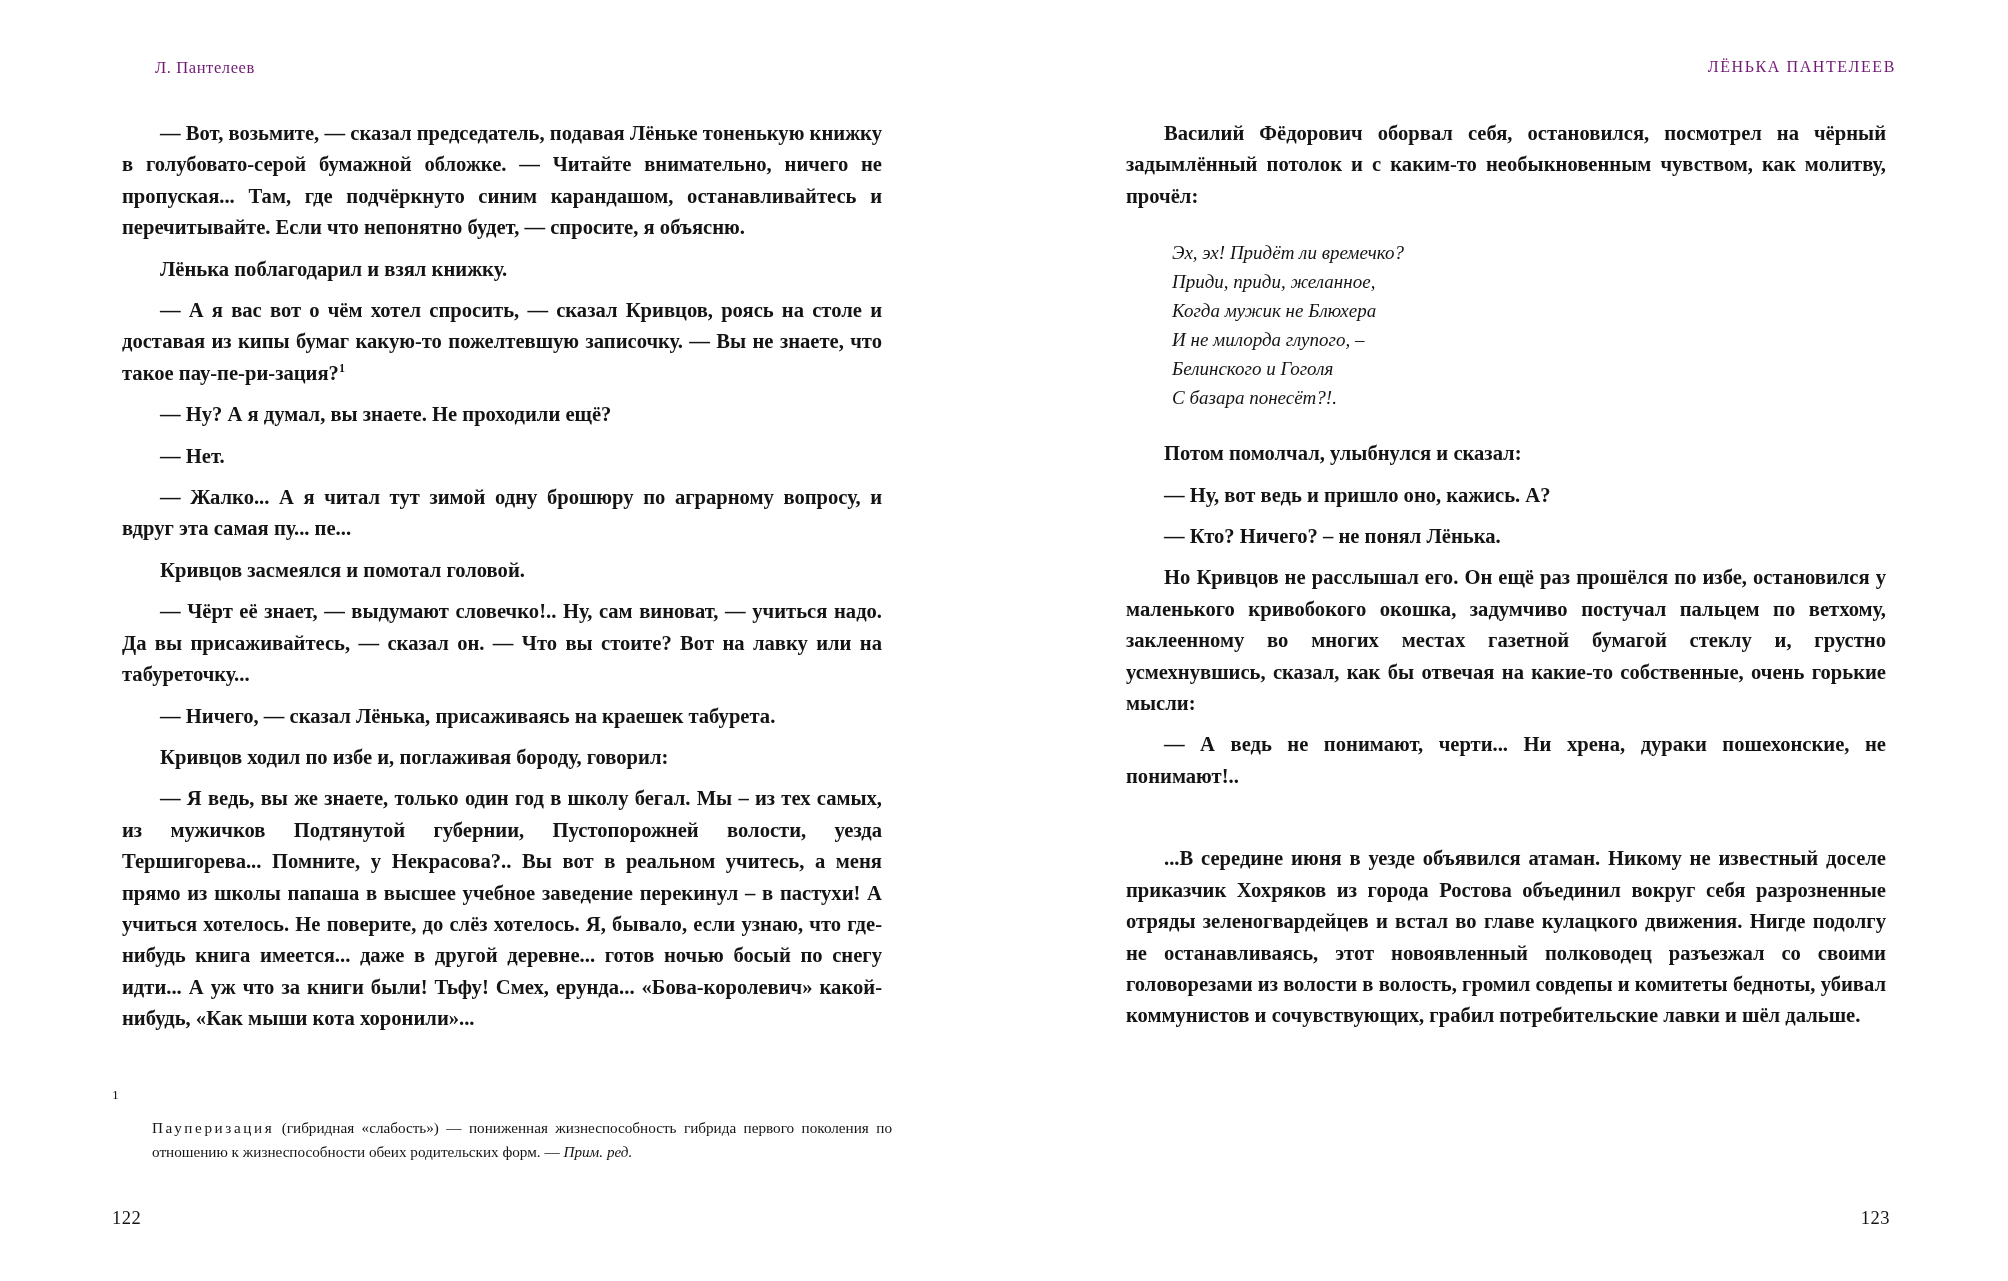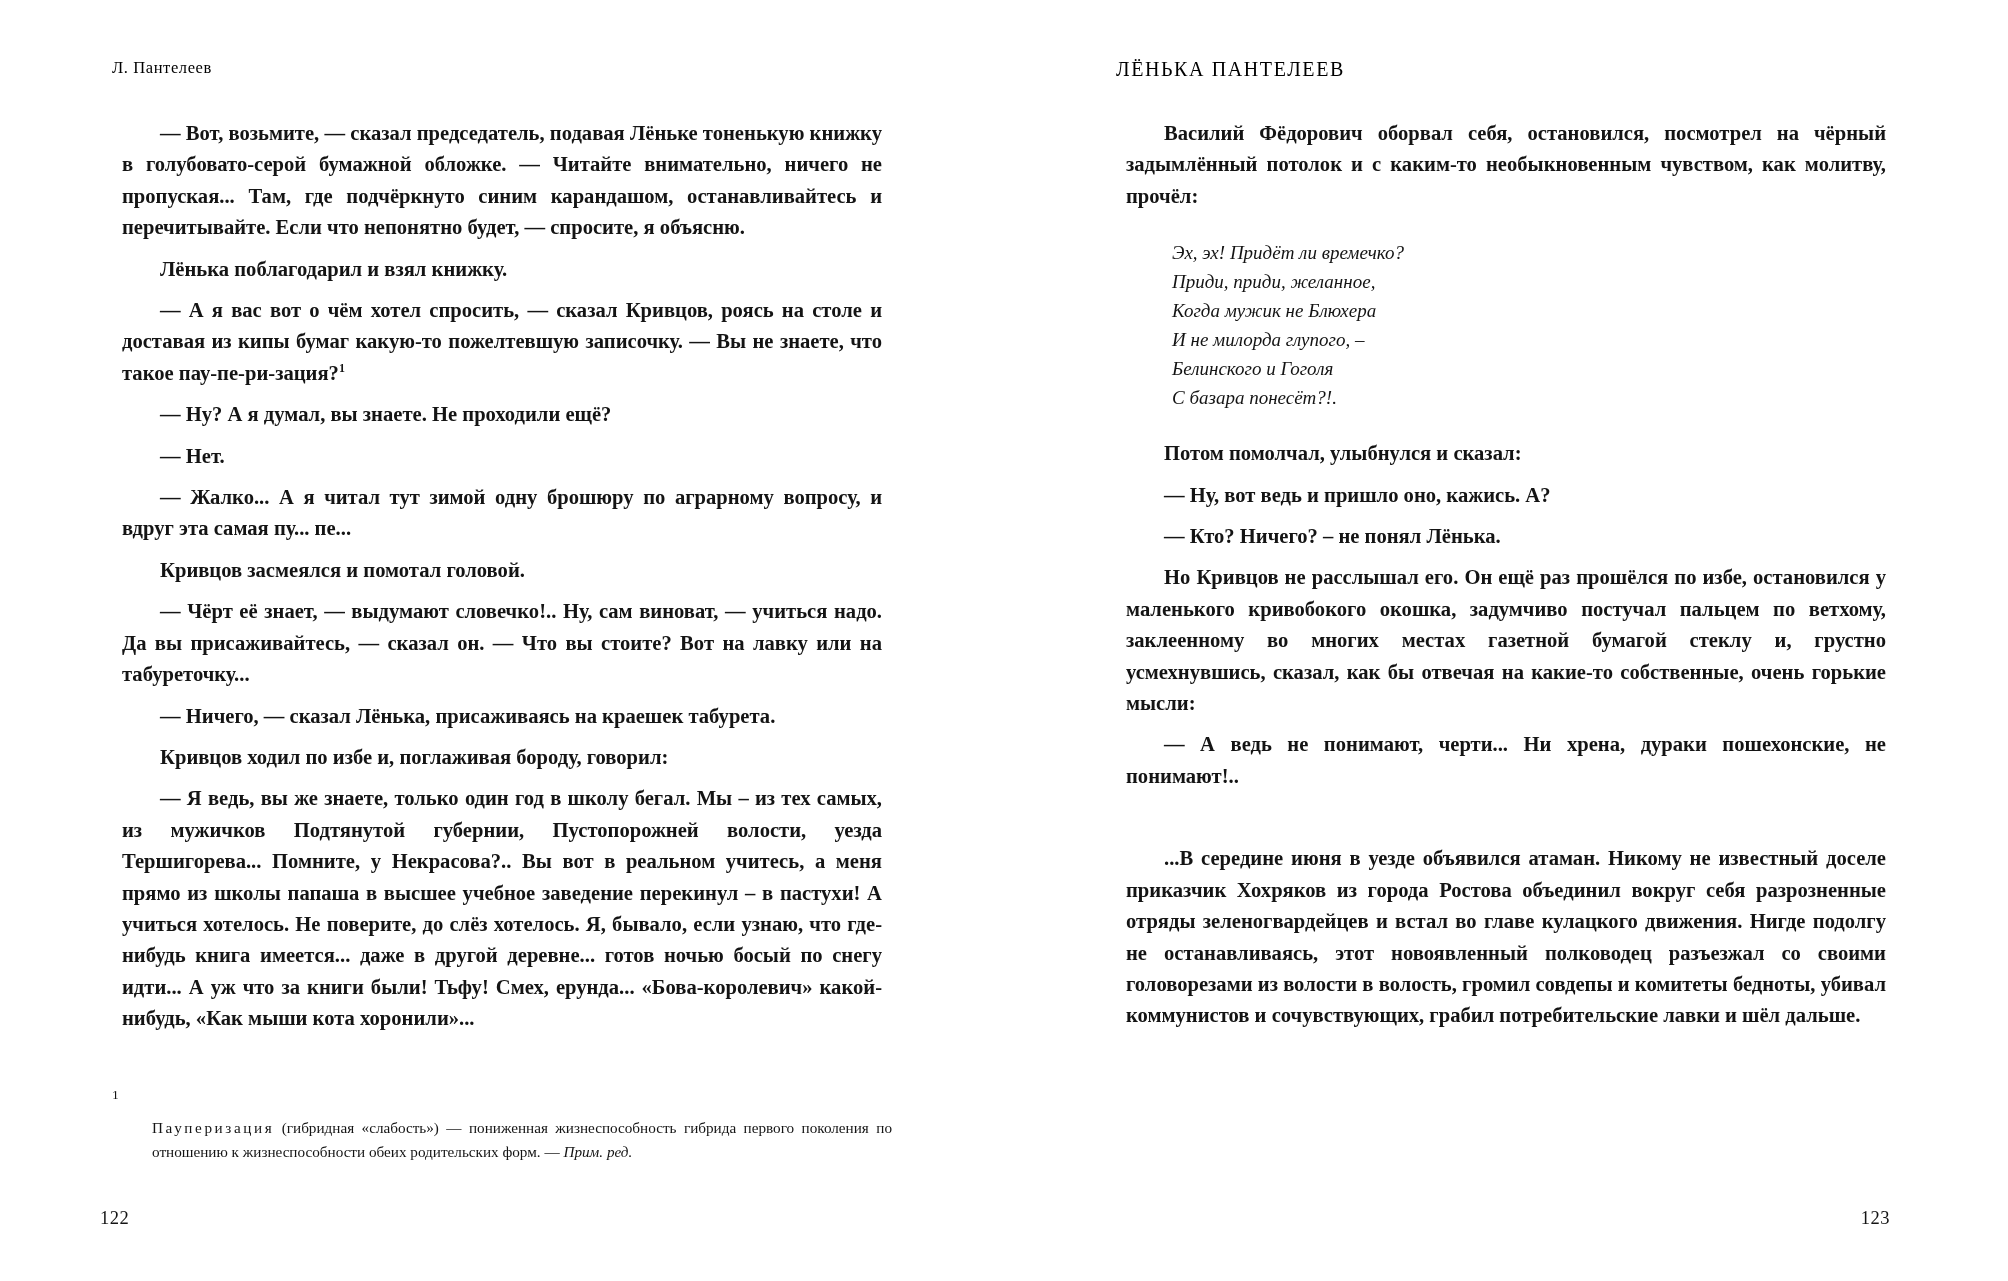--- a/index.html
+++ b/index.html
@@ -28,29 +28,31 @@
   }
   .page-left {
     padding: 58px 112px 0 112px;
   }
   .page-right {
     padding: 58px 112px 0 112px;
   }
   .runhead {
     font-size: 16.5px;
     letter-spacing: 0.6px;
-    color: #000000;
+    color: #701a75;
     height: 30px;
+    margin-left: 43px;
   }
   .runhead-left {
     text-align: left;
   }
   .runhead-right {
+    text-align: right;
     letter-spacing: 1.6px;
-    font-size: 20px;
+    font-size: 16px;
   }
   .body-col {
     margin-top: 30px;
     font-size: 20.6px;
     line-height: 31.4px;
     text-align: justify;
     text-justify: inter-word;
     hyphens: manual;
   }
   .body-col p {
@@ -96,21 +98,21 @@
   .footnote .fn-text .sp {
     letter-spacing: 2.6px;
   }
   .folio {
     position: absolute;
     bottom: 52px;
     font-size: 18.5px;
     letter-spacing: 0.5px;
   }
   .folio-left {
-    left: 100px;
+    left: 112px;
   }
   .folio-right {
     right: 118px;
   }
   sup.fnref {
     font-size: 12px;
     vertical-align: super;
     line-height: 0;
   }
   .ital { font-style: italic; }

